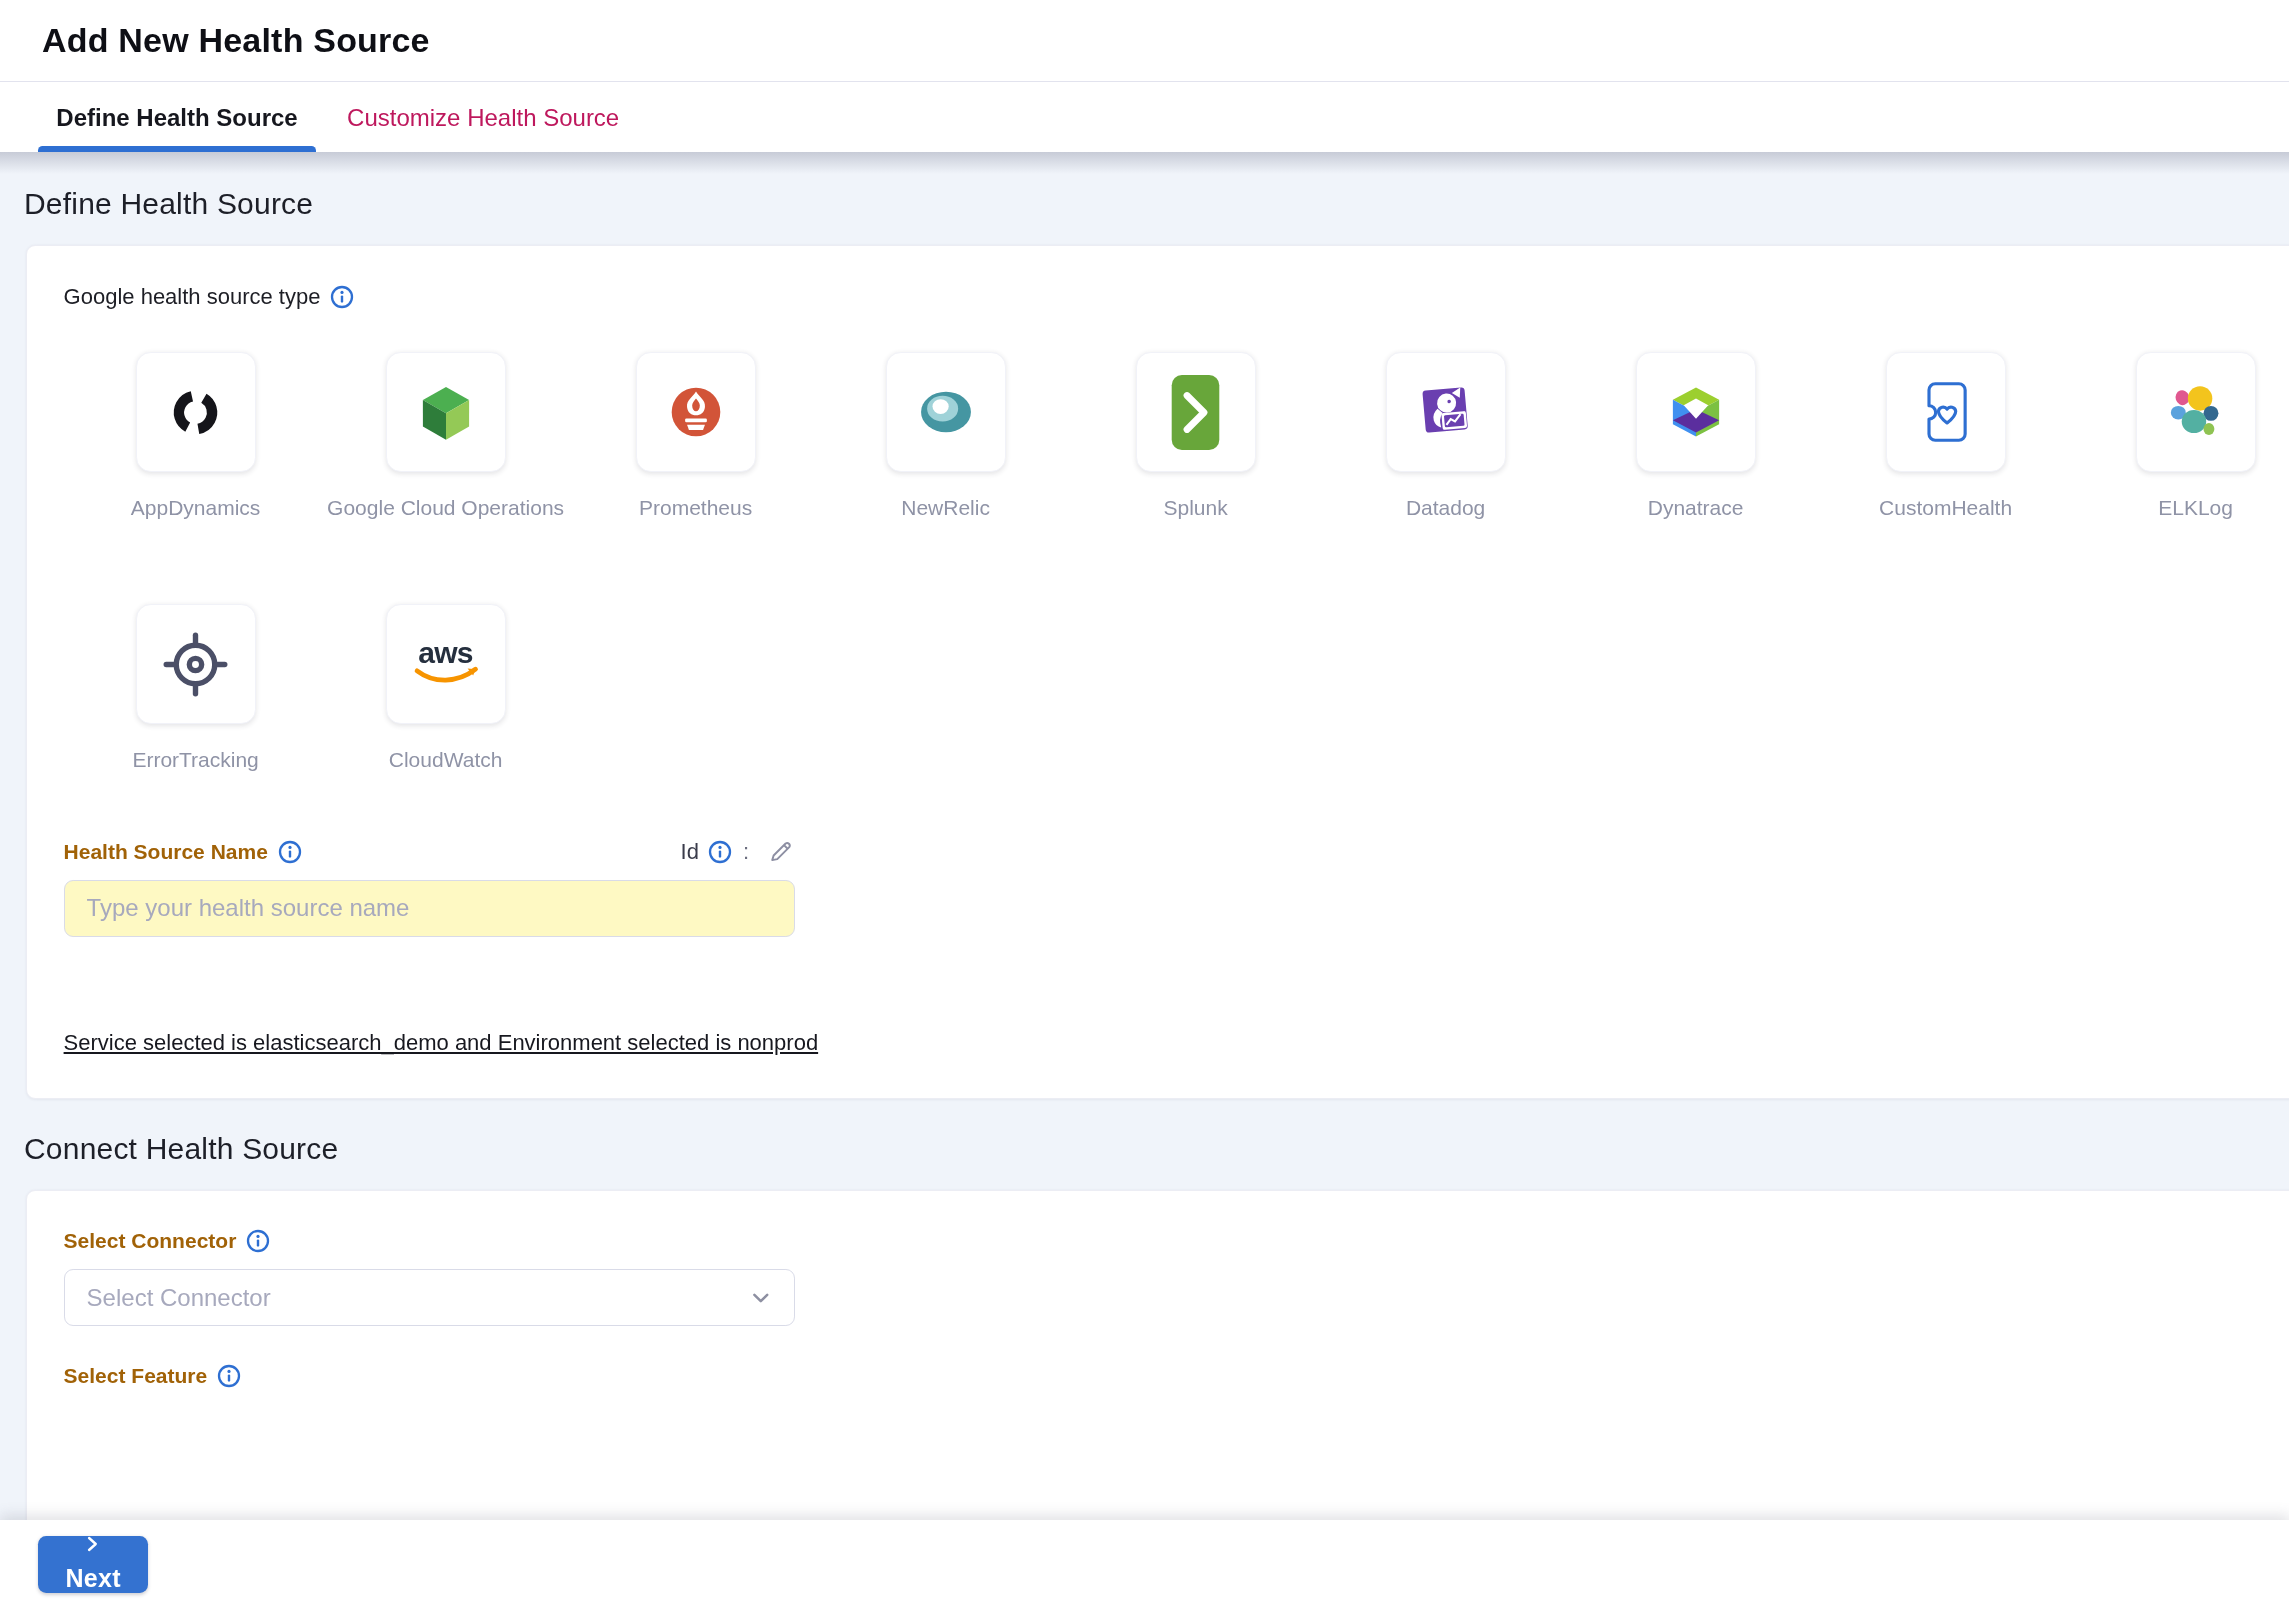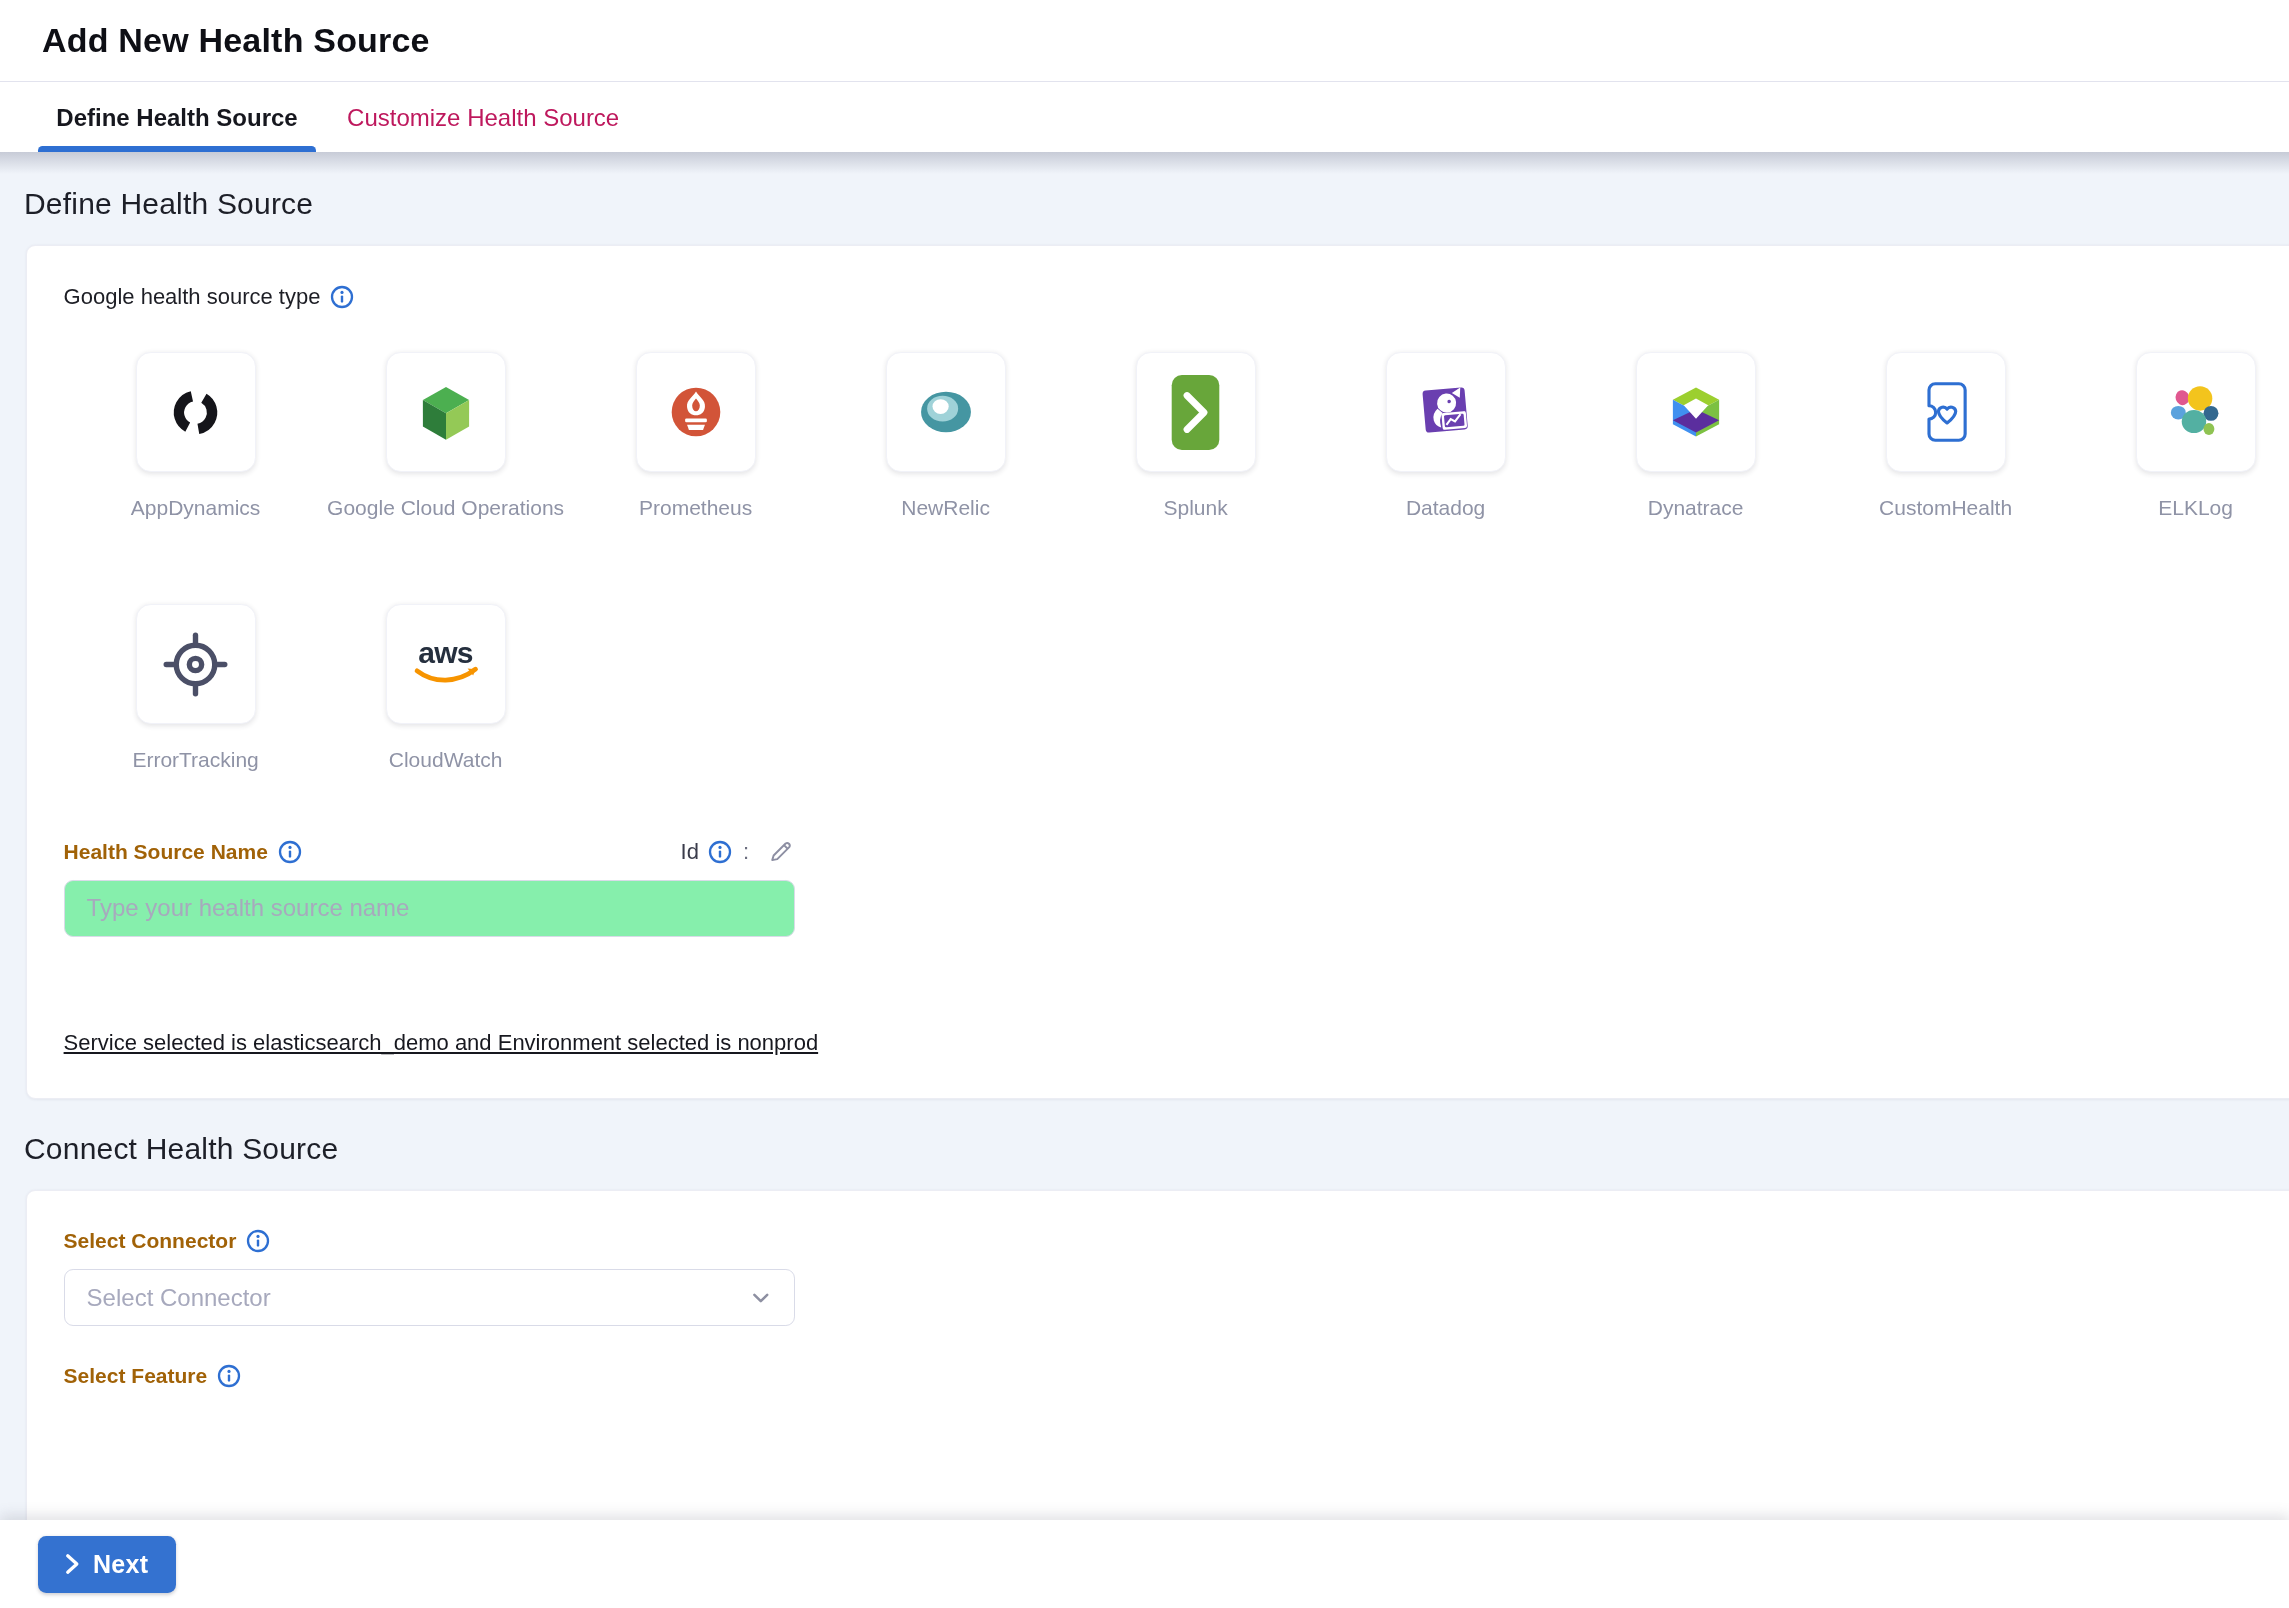--- a/index.html
+++ b/index.html
@@ -87,21 +87,21 @@
   }
   .id-group {
     display:flex; align-items:center; gap:9.1px;
     font-size:22px; color:#3a3c4b; font-weight:500;
   }
   .id-colon { color:#6b6d7e; margin-left:1.8px; }
   .pencil-icon { display:inline-flex; margin-left:9.1px; cursor:pointer; }
 
   .text-input {
     margin-top:14.6px; width:731px; height:57px;
-    border:1.8px solid #d9dbe8; border-radius:9.1px; background:#86efac;
+    border:1.8px solid #d9dbe8; border-radius:9.1px; background:#fef9c3;
     padding:0 22px; font-size:24px; color:#22232e;
     font-family:"Liberation Sans", sans-serif; outline:none; display:block;
   }
   .text-input::placeholder { color:#a7a9bd; }
 
   .service-note { margin-top:93px; font-size:22px; color:#17181f;text-decoration:underline; }
 
   
   .select-box {
     position:relative; margin-top:16.4px; width:731px; height:57px;
@@ -117,21 +117,21 @@
   .footer {
     position:absolute; left:0; right:0; bottom:0; height:88px; background:#fff;
     box-shadow:0 -4.6px 12.8px rgba(96,97,112,.18); z-index:5;
     display:flex; align-items:center; padding-left:38px;
   }
   .next-btn {
     display:inline-flex; align-items:center; gap:12px;
     height:57px; padding:0 27.4px; background:#3472d0; border:none;
     border-radius:8.2px; color:#fff; font-size:25px; font-weight:600;
     font-family:"Liberation Sans", sans-serif; cursor:pointer;
-    box-shadow:0 1.8px 3.7px rgba(40,41,61,.22); letter-spacing:0.3px;
+    box-shadow:0 1.8px 3.7px rgba(40,41,61,.22); letter-spacing:0.3px;flex-direction:column;
   }
 </style>
 </head>
 <body>
 
 <div class="screen">
 
   <div class="titlebar">
     <h1>Add New Health Source</h1>
   </div>

